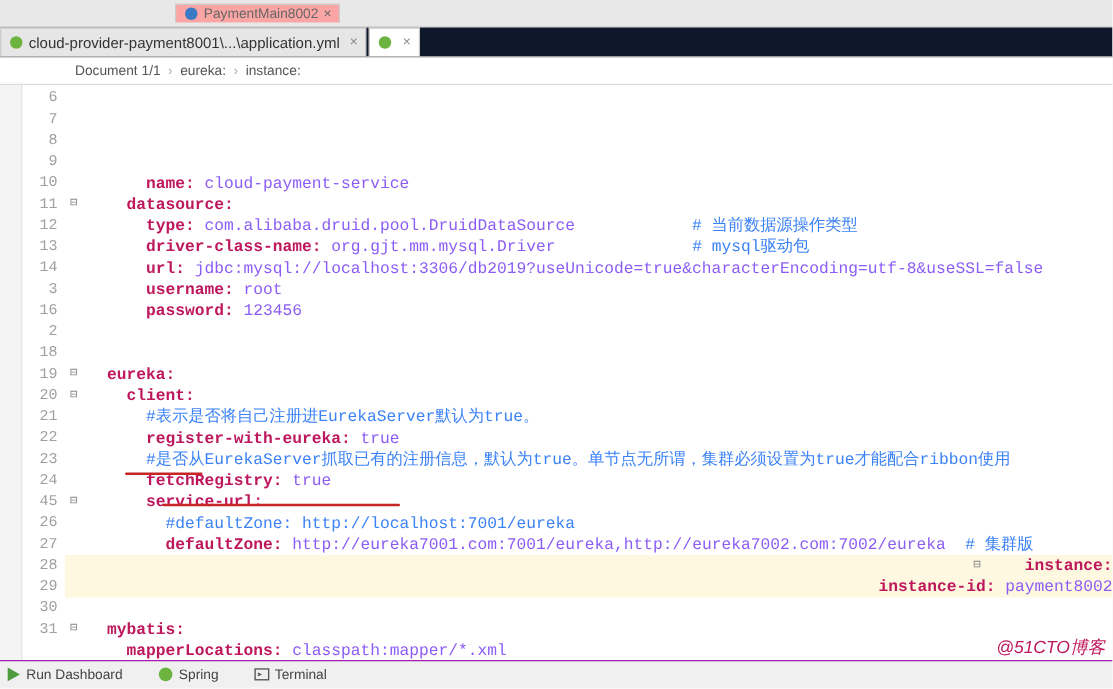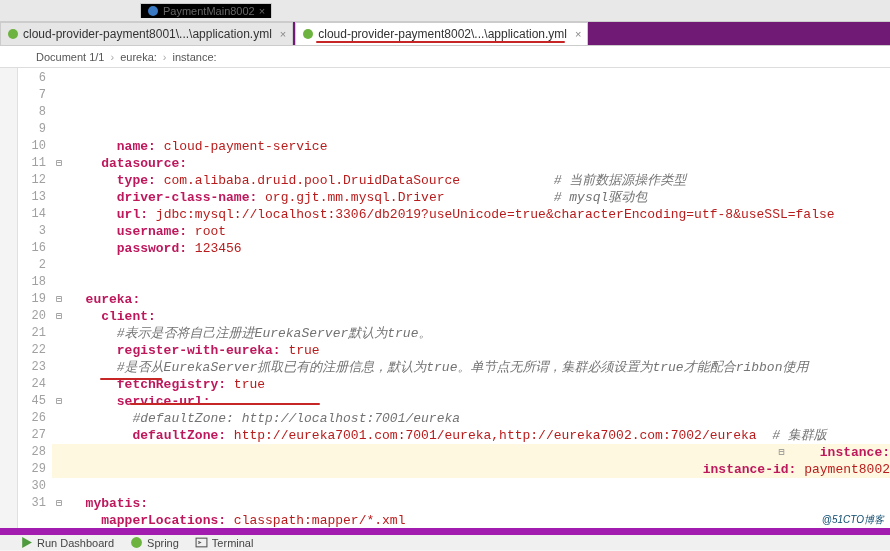--- a/index.html
+++ b/index.html
@@ -1,43 +1,43 @@
 <!DOCTYPE html>
 <html><head>
 <meta charset="utf-8">
 <style>
   * { margin: 0; padding: 0; box-sizing: border-box; }
   body { font-family: Consolas, "Courier New", monospace; font-size: 13px; background: #f5f5f5; width: 890px; height: 551px; overflow: hidden; color: #333; }
   .topbar { height: 22px; background: #e8e8e8; border-bottom: 1px solid #ccc; display: flex; align-items: center; padding: 0 10px 0 140px; font-size: 11px; color: #666; font-family: "Segoe UI", sans-serif; }
-  .topbar .tab-mini { background: #000000; border: 1px solid #ccc; border-bottom: none; padding: 1px 6px; display: flex; align-items: center; gap: 4px; }
-  .tabs { height: 24px; background: #701a75; border-bottom: 1px solid #ccc; display: flex; align-items: flex-end; }
+  .topbar .tab-mini { background: #fca5a5; border: 1px solid #ccc; border-bottom: none; padding: 1px 6px; display: flex; align-items: center; gap: 4px; }
+  .tabs { height: 24px; background: #0f172a; border-bottom: 1px solid #ccc; display: flex; align-items: flex-end; }
   .tab { height: 23px; background: #fff; border: 1px solid #ccc; border-bottom: none; margin-right: 2px; padding: 0 6px; display: flex; align-items: center; gap: 4px; font-size: 12px; font-family: "Segoe UI", sans-serif; cursor: pointer; position: relative; }
   .tab.inactive { background: #e6e6e6; }
   .tab .close { color: #888; font-size: 11px; margin-left: 4px; }
   .icon-leaf { width: 12px; height: 12px; display: inline-block; }
   .icon-leaf svg { width: 100%; height: 100%; }
   .red-underline { position: absolute; bottom: 2px; left: 20px; right: 22px; height: 2px; background: #c62626; border-radius: 1px; }
-  .breadcrumbs { height: 22px; background: #fff; border-bottom: 1px solid #ddd; display: flex; align-items: center; padding-left: 36px; font-size: 11px; color: #555; font-family: "Segoe UI", sans-serif; gap: 6px; }
+  .breadcrumbs { height: 22px; background: #fff; border-bottom: 1px solid #ddd; display: flex; align-items: center; padding-left: 60px; font-size: 11px; color: #555; font-family: "Segoe UI", sans-serif; gap: 6px; }
   .crumb-sep { color: #aaa; }
   .editor { display: flex; background: #fff; height: 460px; overflow: hidden; }
   .sidebar-strip { width: 18px; background: #f4f4f4; border-right: 1px solid #e0e0e0; }
   .gutter { width: 34px; text-align: right; padding-right: 6px; color: #a0a0a0; font-size: 12px; line-height: 17px; padding-top: 2px; background: #fff; user-select: none; }
   .gutter div { height: 17px; }
   .code { flex: 1; padding-top: 2px; line-height: 17px; white-space: pre; position: relative; overflow: hidden; }
   .code .line { height: 17px; padding-left: 18px; }
   .code .line.hl { background: #fff8e0; text-align: right; }
   .marker { display: inline-block; width: 10px; margin-left: -14px; margin-right: 4px; color: #888; font-size: 10px; vertical-align: middle; }
   .key { color: #be185d; font-weight: bold; }
-  .val { color: #b91c1c; }
-  .comment { color: #737373; font-style: italic; }
+  .val { color: #8b5cf6; }
+  .comment { color: #3b82f6; }
   .red-u2 { position: absolute; height: 2px; background: #c62626; border-radius: 1px; }
-  .bottombar { height: 22px; background: #f0f0f0; border-top: 7px solid #a21caf; display: flex; align-items: center; font-size: 11px; font-family: "Segoe UI", sans-serif; color: #444; padding-left: 20px; gap: 16px; }
+  .bottombar { height: 22px; background: #f0f0f0; border-top: 1px solid #a21caf; display: flex; align-items: center; font-size: 11px; font-family: "Segoe UI", sans-serif; color: #444; padding-left: 4px; gap: 28px; }
   .tool { display: flex; align-items: center; gap: 4px; cursor: pointer; }
   .tool .ticon { width: 13px; height: 13px; display: inline-block; }
-  .watermark { position: absolute; right: 6px; bottom: 24px; color: #0c4a6e; font-size: 10px; font-family: sans-serif; font-style: italic; }
+  .watermark { position: absolute; right: 6px; bottom: 24px; color: #be185d; font-size: 14px; font-family: sans-serif; font-style: italic; }
 </style>
 </head>
 <body>
 
 <div class="topbar">
   <div class="tab-mini">
     <span class="icon-leaf"><svg viewBox="0 0 12 12">
           <circle cx="6" cy="6" r="5" fill="#3a79c4"></circle>
         </svg></span>
     <span>PaymentMain8002</span>
@@ -50,21 +50,20 @@
     <span class="icon-leaf"><svg viewBox="0 0 12 12">
           <circle cx="6" cy="6" r="5" fill="#6db33f"></circle>
         </svg></span>
     <span>cloud-provider-payment8001\...\application.yml</span>
     <span class="close">×</span>
   </div>
   <div class="tab">
     <span class="icon-leaf"><svg viewBox="0 0 12 12">
           <circle cx="6" cy="6" r="5" fill="#6db33f"></circle>
         </svg></span>
-    <span>cloud-provider-payment8002\...\application.yml</span>
     <span class="close">×</span>
     <div class="red-underline"></div>
   </div>
 </div>
 
 <div class="breadcrumbs">
   <span>Document 1/1</span>
   <span class="crumb-sep">›</span>
   <span>eureka:</span>
   <span class="crumb-sep">›</span>

